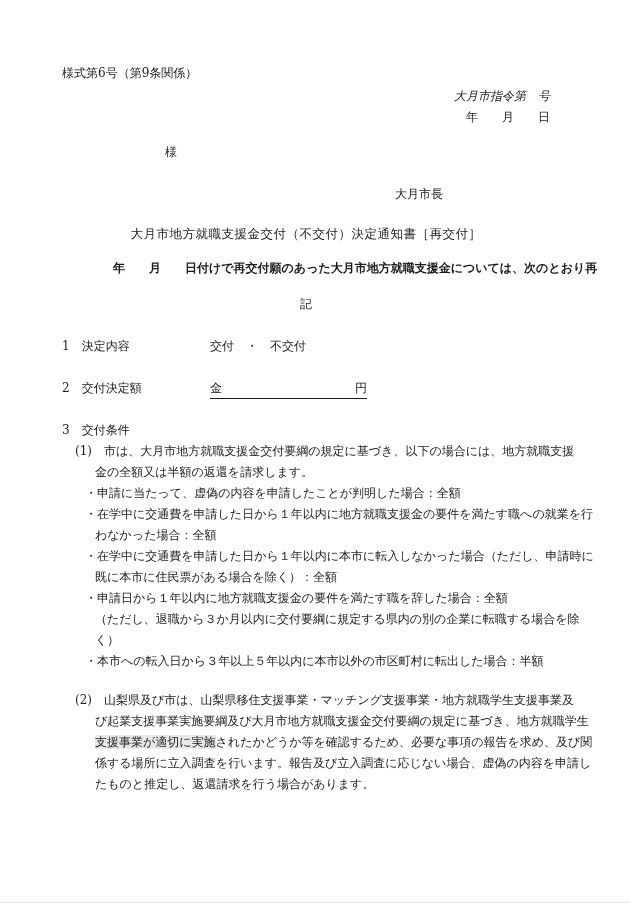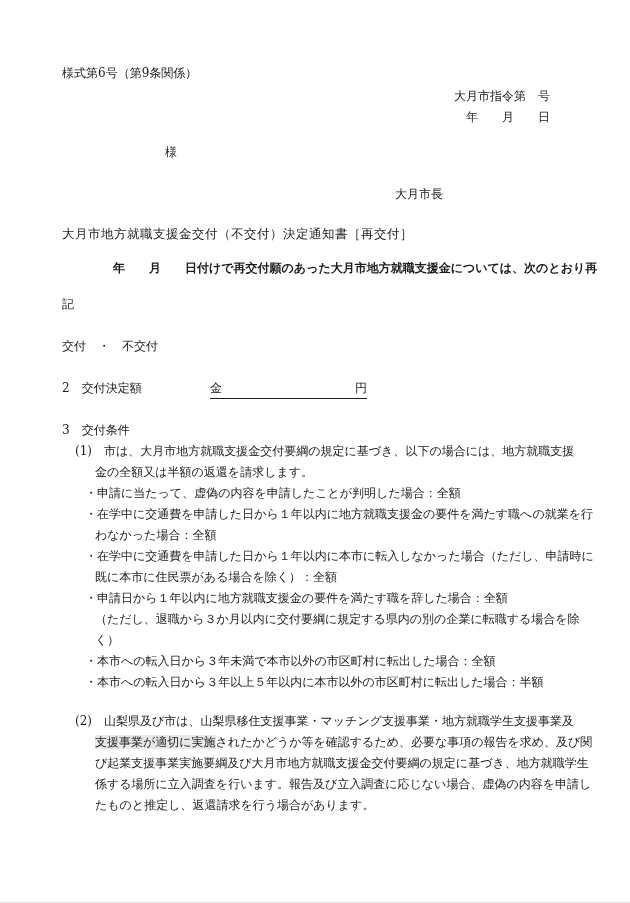--- a/index.html
+++ b/index.html
@@ -20,22 +20,22 @@
     padding: 63px 80px 0 62px;
     overflow: hidden;
     border-bottom: 1px solid #e2e2e2;
   }
   .line {
     height: 21px;
     line-height: 21px;
     white-space: nowrap;
   }
   .right { text-align: right; }
-  .center { text-align: left; }
-  .mt2  { margin-top: 2px; }
+  .center { text-align: center; }
+  .mt2  { margin-top: 2px; font-style: italic; }
   .mt14 { margin-top: 14px; }
   .mt15 { margin-top: 15px; }
   .mt18 { margin-top: 18px; }
   .mt21 { margin-top: 21px; }
   .recipient { padding-left: 103px; }
   .mayor { padding-left: 333px; }
   .doc-title { font-size: 12.5px; letter-spacing: 0.5px; }
   .intro-indent { padding-left: 51px; font-weight: bold; }
   
   .item-row { display: flex; align-items: flex-end; }
@@ -75,20 +75,21 @@
 
   <div class="line center doc-title mt18">大月市地方就職支援金交付（不交付）決定通知書［再交付］</div>
 
   <div>
     <div class="line intro-indent mt14">年　　月　　日付けで再交付願のあった大月市地方就職支援金については、次のとおり再</div>
   </div>
 
   <div class="line center mt15">記</div>
 
   <div class="line item-row mt21">
+    <span class="item-label">1　決定内容</span>
     <span>交付　・　不交付</span>
   </div>
 
   <div class="line item-row mt21">
     <span class="item-label">2　交付決定額</span>
     <span class="amount-field">
       <span>金</span>
       <span></span>
       <span>円</span>
     </span>
@@ -100,27 +101,26 @@
     <div class="line ind-num">(1)　市は、大月市地方就職支援金交付要綱の規定に基づき、以下の場合には、地方就職支援</div>
     <div class="line ind-cont">金の全額又は半額の返還を請求します。</div>
     <div class="line ind-blt">・申請に当たって、虚偽の内容を申請したことが判明した場合：全額</div>
     <div class="line ind-blt">・在学中に交通費を申請した日から１年以内に地方就職支援金の要件を満たす職への就業を行</div>
     <div class="line ind-cont">わなかった場合：全額</div>
     <div class="line ind-blt">・在学中に交通費を申請した日から１年以内に本市に転入しなかった場合（ただし、申請時に</div>
     <div class="line ind-cont">既に本市に住民票がある場合を除く）：全額</div>
     <div class="line ind-blt">・申請日から１年以内に地方就職支援金の要件を満たす職を辞した場合：全額</div>
     <div class="line ind-cont">（ただし、退職から３か月以内に交付要綱に規定する県内の別の企業に転職する場合を除</div>
     <div class="line ind-cont">く）</div>
-    <div class="line ind-blt">・本市への転入日から３年未満で本市以外の市区町村に転出した場合：全額</div>
     <div class="line ind-blt">・本市への転入日から３年以上５年以内に本市以外の市区町村に転出した場合：半額</div>
   </div>
 
   <div class="mt18">
     <div class="line ind-num">(2)　山梨県及び市は、山梨県移住支援事業・マッチング支援事業・地方就職学生支援事業及</div>
+    <div class="line ind-cont">び起業支援事業実施要綱及び大月市地方就職支援金交付要綱の規定に基づき、地方就職学生</div>
     <div class="line ind-cont">
       <span class="hl">支援事業が適切に実施</span><span>されたかどうか等を確認するため、必要な事項の報告を求め、及び関</span>
     </div>
-    <div class="line ind-cont">び起業支援事業実施要綱及び大月市地方就職支援金交付要綱の規定に基づき、地方就職学生</div>
     <div class="line ind-cont">係する場所に立入調査を行います。報告及び立入調査に応じない場合、虚偽の内容を申請し</div>
     <div class="line ind-cont">たものと推定し、返還請求を行う場合があります。</div>
   </div>
 
 </div>
 
 </body></html>

